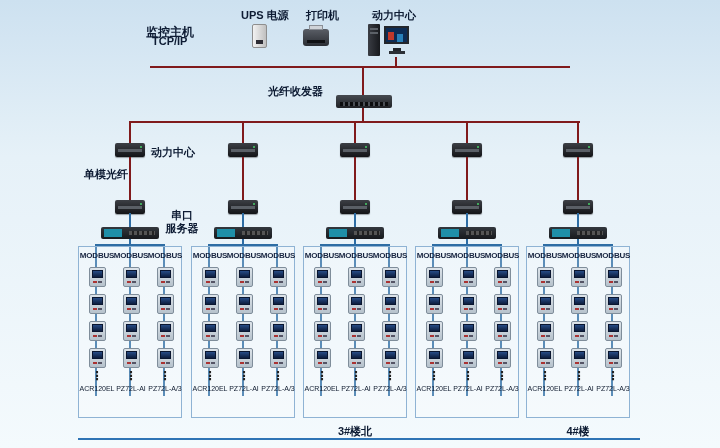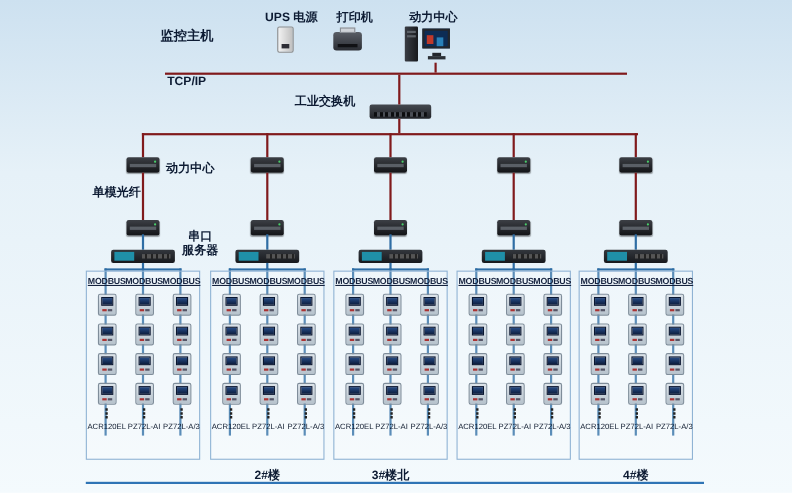--- a/index.html
+++ b/index.html
@@ -42,21 +42,21 @@
   .transceiver .stripe{position:absolute;left:3px;top:6px;width:24px;height:3px;background:#5a5f66;}
   .transceiver .led{position:absolute;right:3px;top:3px;width:2px;height:2px;background:#49d06a;border-radius:50%;}
   .serial-server{position:absolute;left:23px;top:84px;width:58px;height:12px;border-radius:2px;
        background:linear-gradient(#33373d,#17191d);}
   .serial-server .panel{position:absolute;left:3px;top:2px;width:18px;height:8px;background:#1f8fa8;}
   .serial-server .ports{position:absolute;right:4px;top:4px;width:26px;height:4px;
        background:repeating-linear-gradient(90deg,#555 0 3px,#222 3px 5px);}
   .group-box{position:absolute;left:0;top:103px;width:104px;height:172px;border:1px solid #8fb3d4;
        background:rgba(255,255,255,.22);}
   .col{position:absolute;top:4px;width:32px;display:flex;flex-direction:column;align-items:center;}
-  .modbus{font-size:8px;font-weight:bold;color:#16233f;letter-spacing:-0.2px;text-decoration:underline;}
+  .modbus{font-size:8px;font-weight:bold;color:#16233f;letter-spacing:-0.2px;}
   .meter{position:relative;width:17px;height:20px;margin-top:7px;border:1px solid #7f8d9a;border-radius:2px;
        background:linear-gradient(#dde4ea,#b6c2cc);}
   .meter .scr{position:absolute;left:2px;top:2px;width:11px;height:8px;border:1px solid #0a1630;
        background:linear-gradient(#274c86,#0d1d3d);}
   .meter .d1{position:absolute;left:3px;bottom:3px;width:4px;height:2px;background:#a33;}
   .meter .d2{position:absolute;right:3px;bottom:3px;width:4px;height:2px;background:#556;}
   .dots{margin-top:2px;font-size:12px;line-height:13px;color:#222;font-weight:bold;}
   .model{margin-top:2px;font-size:7px;color:#0e1a2e;white-space:nowrap;}
   .building{position:absolute;left:0;top:281px;width:104px;text-align:center;font-size:11px;font-weight:bold;color:#0d1b33;}
   .serial-label{position:absolute;left:160px;top:209px;width:44px;text-align:center;font-size:11px;font-weight:bold;
@@ -64,22 +64,22 @@
 </style>
 </head>
 <body>
 
 <div id="stage">
 
   <div class="lbl big" style="left:146px;top:24px">监控主机</div>
   <div class="lbl" style="left:241px;top:8px">UPS 电源</div>
   <div class="lbl" style="left:306px;top:8px">打印机</div>
   <div class="lbl" style="left:372px;top:8px">动力中心</div>
-  <div class="lbl" style="left:152px;top:68px">TCP/IP</div>
-  <div class="lbl" style="left:268px;top:84px">工业交换机</div>
+  <div class="lbl" style="left:152px;top:35px">TCP/IP</div>
+  <div class="lbl" style="left:268px;top:84px">光纤收发器</div>
 
   <div class="ups">
       <i></i>
     </div>
   <div class="printer">
     <i class="tray"></i>
     <i class="slot"></i>
   </div>
   <div class="host">
     <span class="tower">
@@ -302,21 +302,20 @@
             </span>
         <span class="meter">
               <i class="scr"></i>
               <i class="d1"></i>
               <i class="d2"></i>
             </span>
         <div class="dots">⋮</div>
         <div class="model">PZ72L-A/3</div>
       </div>
     </div>
-    <div class="building">2#楼</div>
   </div>
 
   <div class="branch" style="left: 303px;">
     <div class="line red" style="left:51px;top:-22px;width:2px;height:22px"></div>
     <div class="transceiver" style="left:37px;top:0">
       <i class="stripe"></i>
       <i class="led"></i>
     </div>
     <div class="line red" style="left:51px;top:14px;width:2px;height:43px"></div>
     <div class="transceiver" style="left:37px;top:57px">

